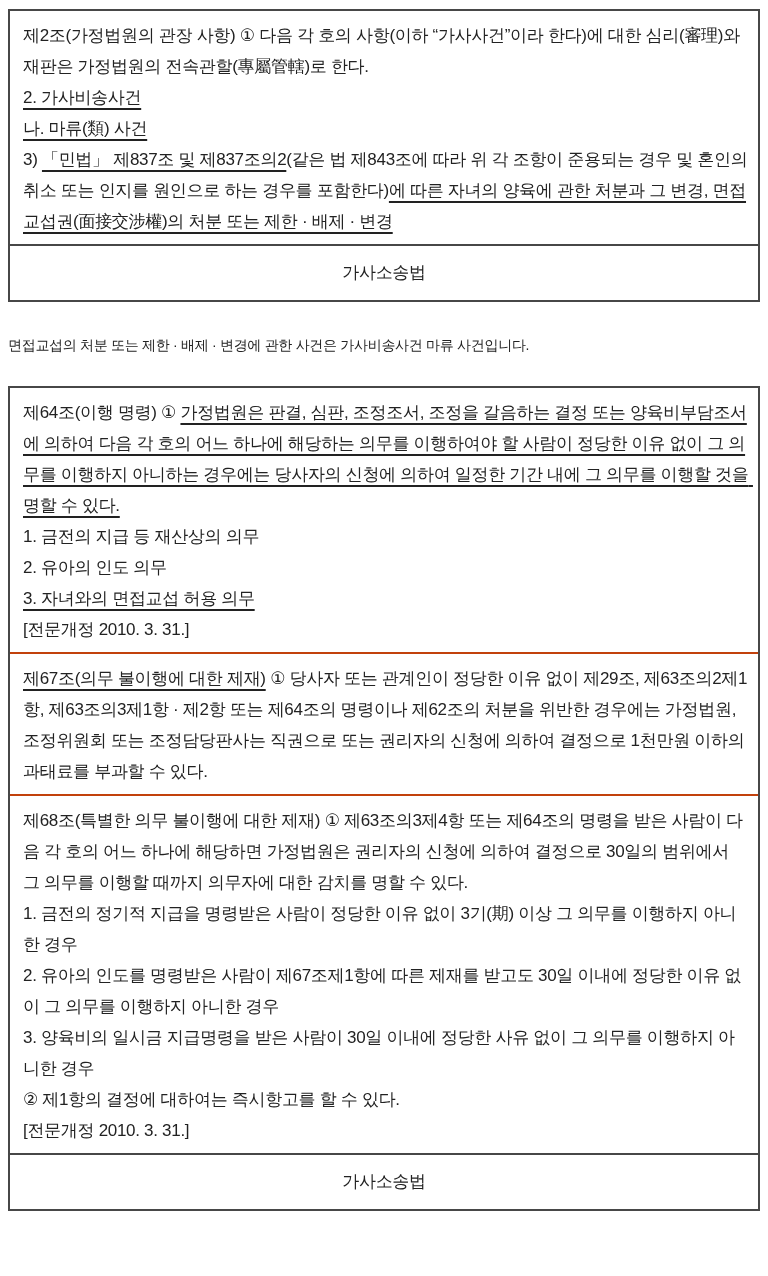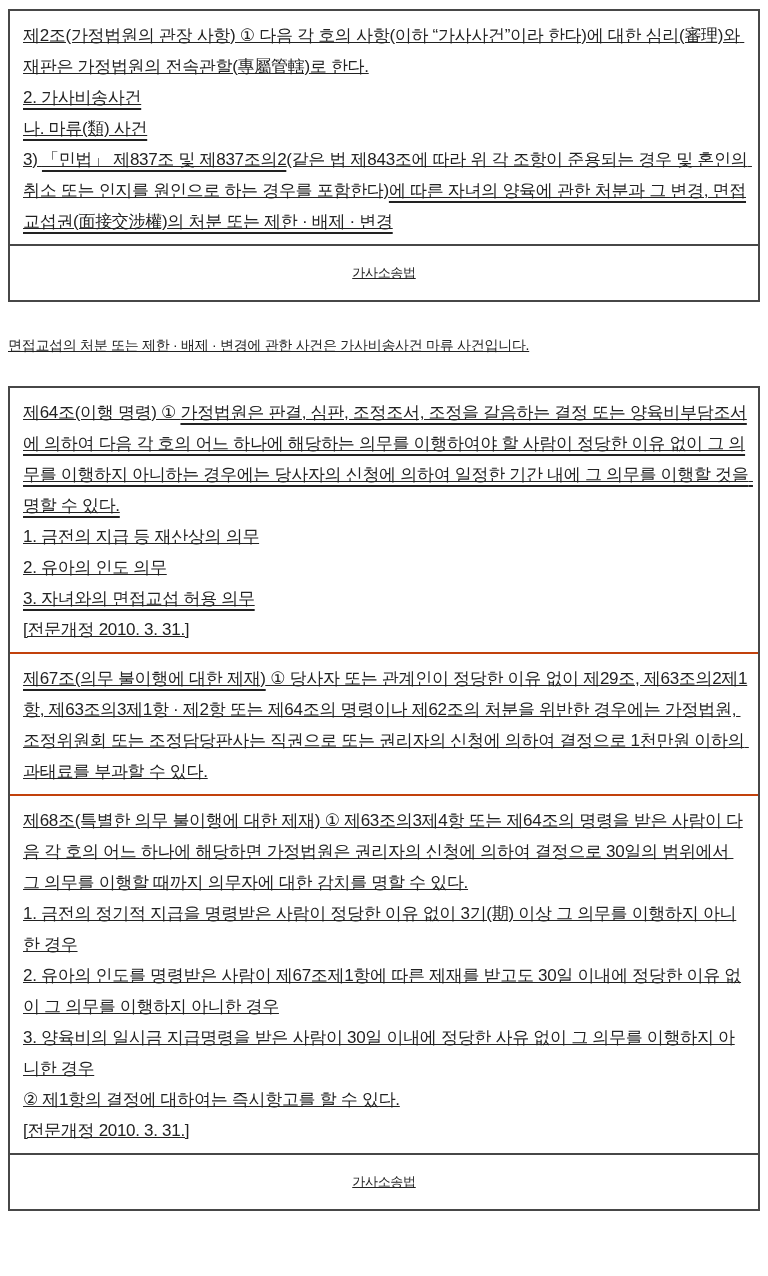--- a/index.html
+++ b/index.html
@@ -8,41 +8,40 @@
     background: #ffffff;
     font-family: "Liberation Sans", "DejaVu Sans", sans-serif;
     color: #222222;
   }
   .page {
     width: 768px;
     min-height: 1276px;
     box-sizing: border-box;
     padding: 9px 8px 4px 8px;
     background: #ffffff;
-    text-decoration: underline;
   }
   .law-box {
     border: 2px solid #474747;
     background: #ffffff;
   }
   .law-box-body, .law-box-section {
     padding: 9px 9px 7px 13px;
     font-size: 17px;
     line-height: 31px;
     letter-spacing: -0.3px;
     word-break: break-all;
     text-align: left;
   }
   .law-box-section + .law-box-section {
     border-top: 2px solid #c2410c;
   }
   .law-box-caption {
     border-top: 2px solid #474747;
     text-align: center;
-    font-size: 13px;
+    font-size: 17px;
     line-height: 31px;
     padding: 11px 0 12px 0;
     letter-spacing: -0.3px;
   }
   .para { margin: 0; }
   .seg { white-space: pre-wrap; }
   .u {
     text-decoration: underline;
     text-decoration-thickness: 1.8px;
     text-underline-offset: 4.5px;

